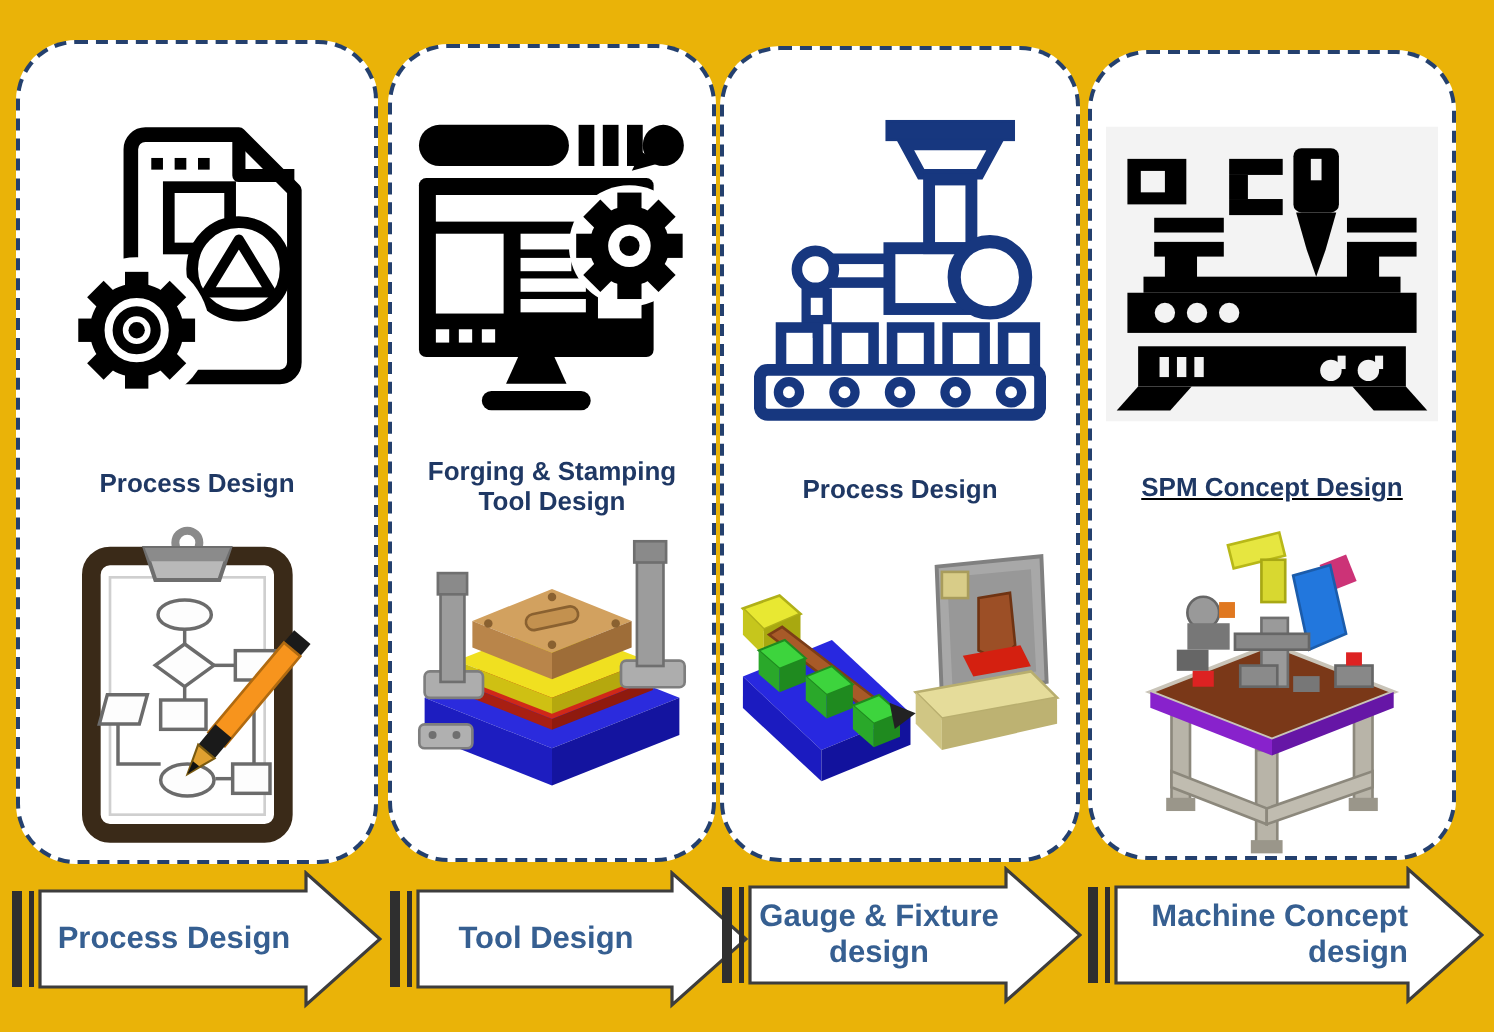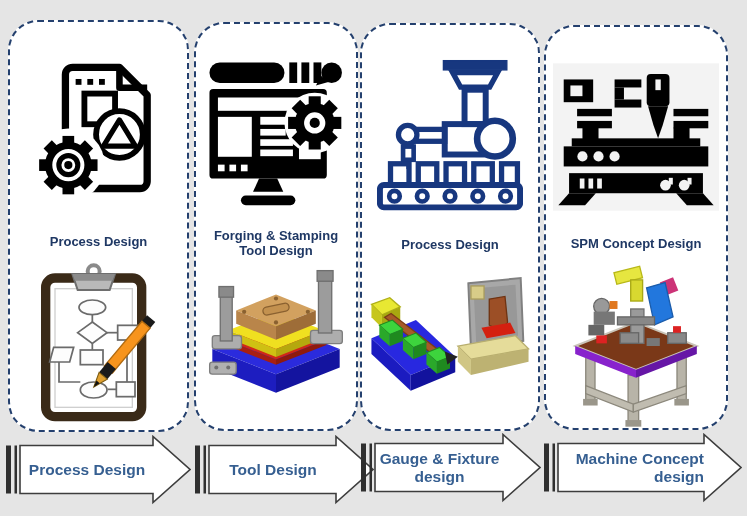--- a/index.html
+++ b/index.html
@@ -1,29 +1,29 @@
 <!DOCTYPE html>
 <html><head>
 <meta charset="utf-8">
 <style>
   html,body{margin:0;padding:0;background:#fff;}
   #stage{
-    position:relative;width:747px;height:516px;background:#e5e5e5;overflow:hidden;
+    position:relative;width:747px;height:516px;background:#eab308;overflow:hidden;
     font-family:"Liberation Sans",sans-serif;
   }
   .card{
     position:absolute;box-sizing:border-box;
     border:2px dashed #24406e;border-radius:30px;background:#fff;
     display:flex;flex-direction:column;align-items:center;
     padding-top:30px;
   }
   .card1{left:8px;top:20px;width:181px;height:412px;}
   .card2{left:194px;top:22px;width:164px;height:409px;}
   .card3{left:360px;top:23px;width:180px;height:408px;}
-  .card4{left:544px;top:25px;width:184px;height:405px;}
+  .card4{left:544px;top:25px;width:184px;height:405px;text-decoration:underline;}
   .icon-box{height:162px;display:flex;align-items:center;justify-content:center;}
   .card-label{
     margin-top:10px;height:36px;display:flex;align-items:center;justify-content:center;
     text-align:center;color:#1f3864;font-size:13px;font-weight:600;line-height:1.15;
     padding:0 8px;
   }
   .img-box{flex:1;display:flex;align-items:flex-start;justify-content:center;padding-top:2px;}
   .flow-arrow{position:absolute;height:70px;}
   .arrow1{left:5px;top:435px;width:186px;}
   .arrow2{left:194px;top:435px;width:180px;text-decoration:underline;}

